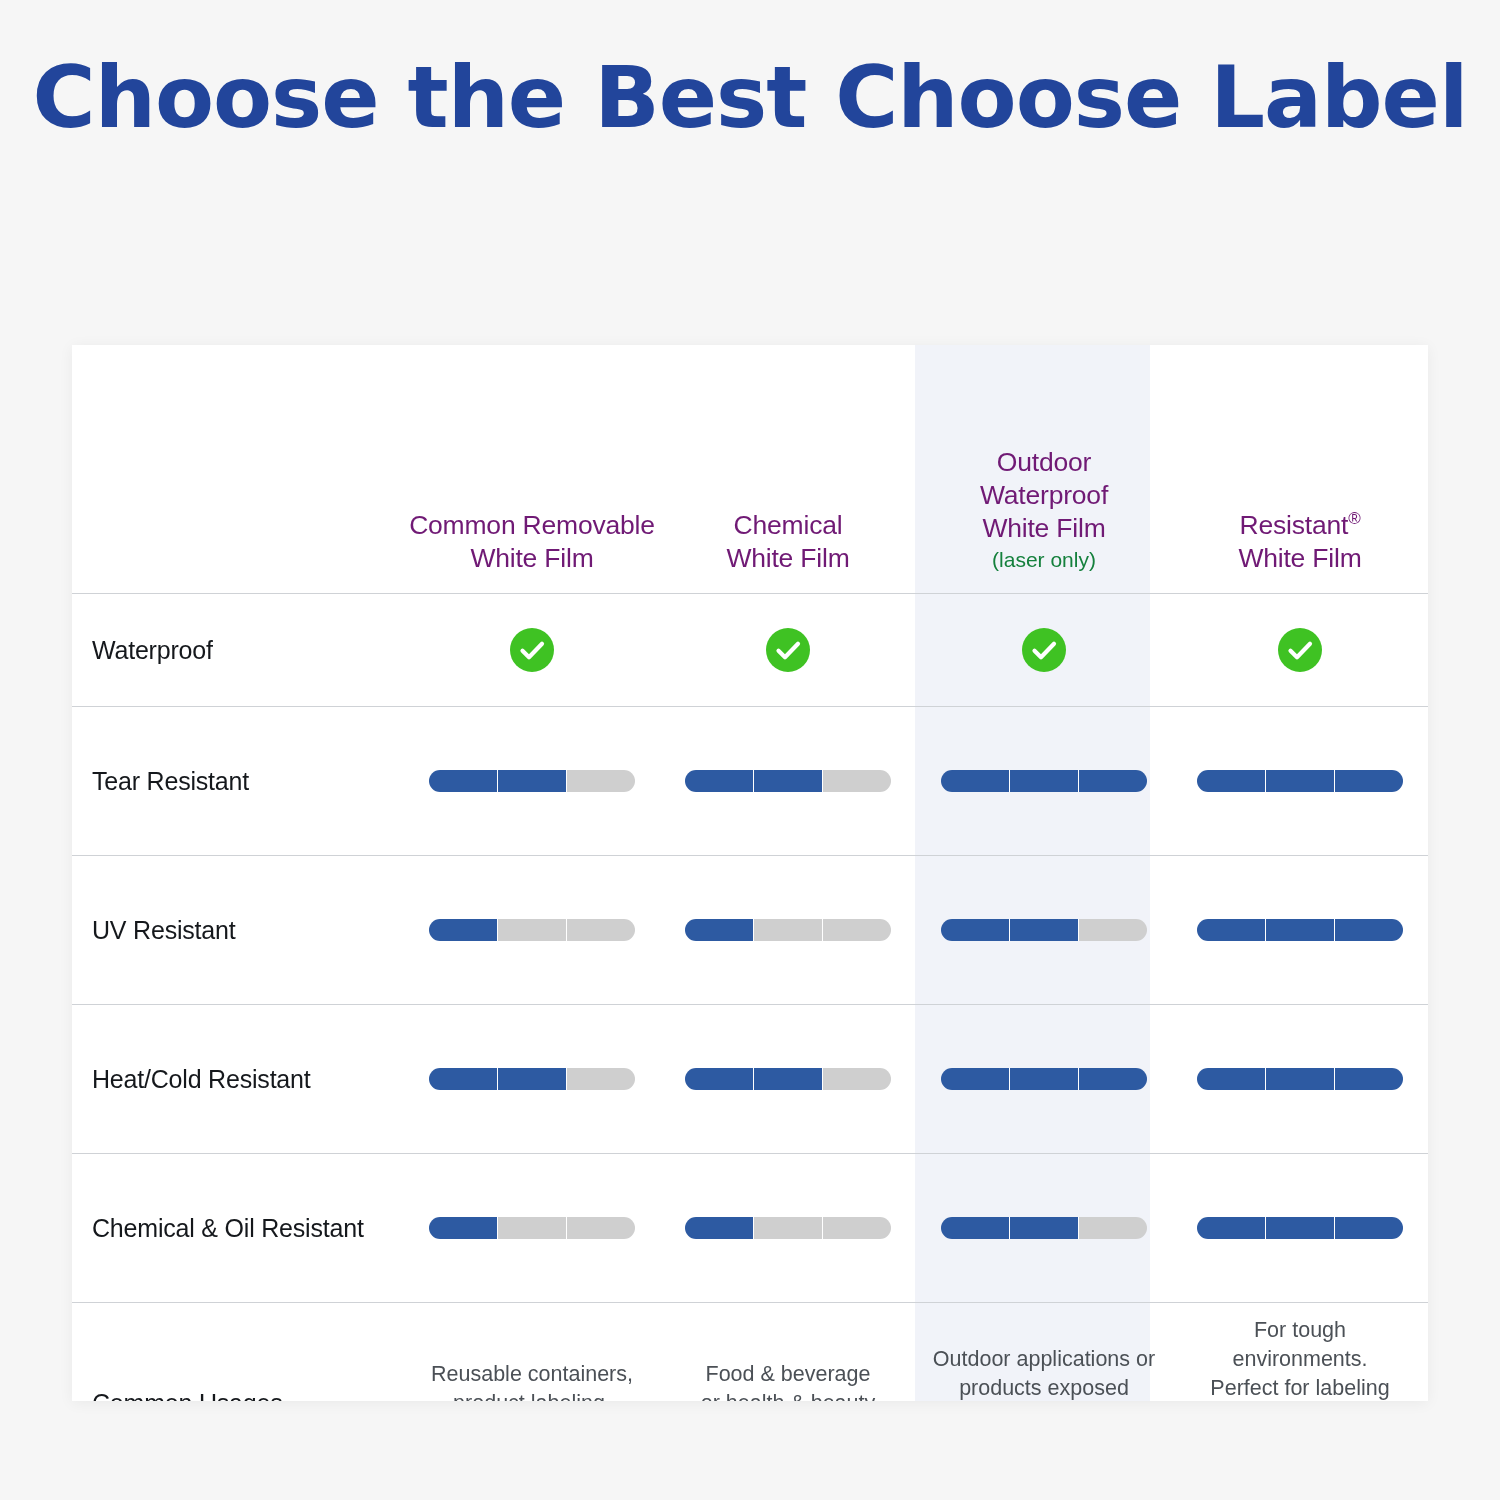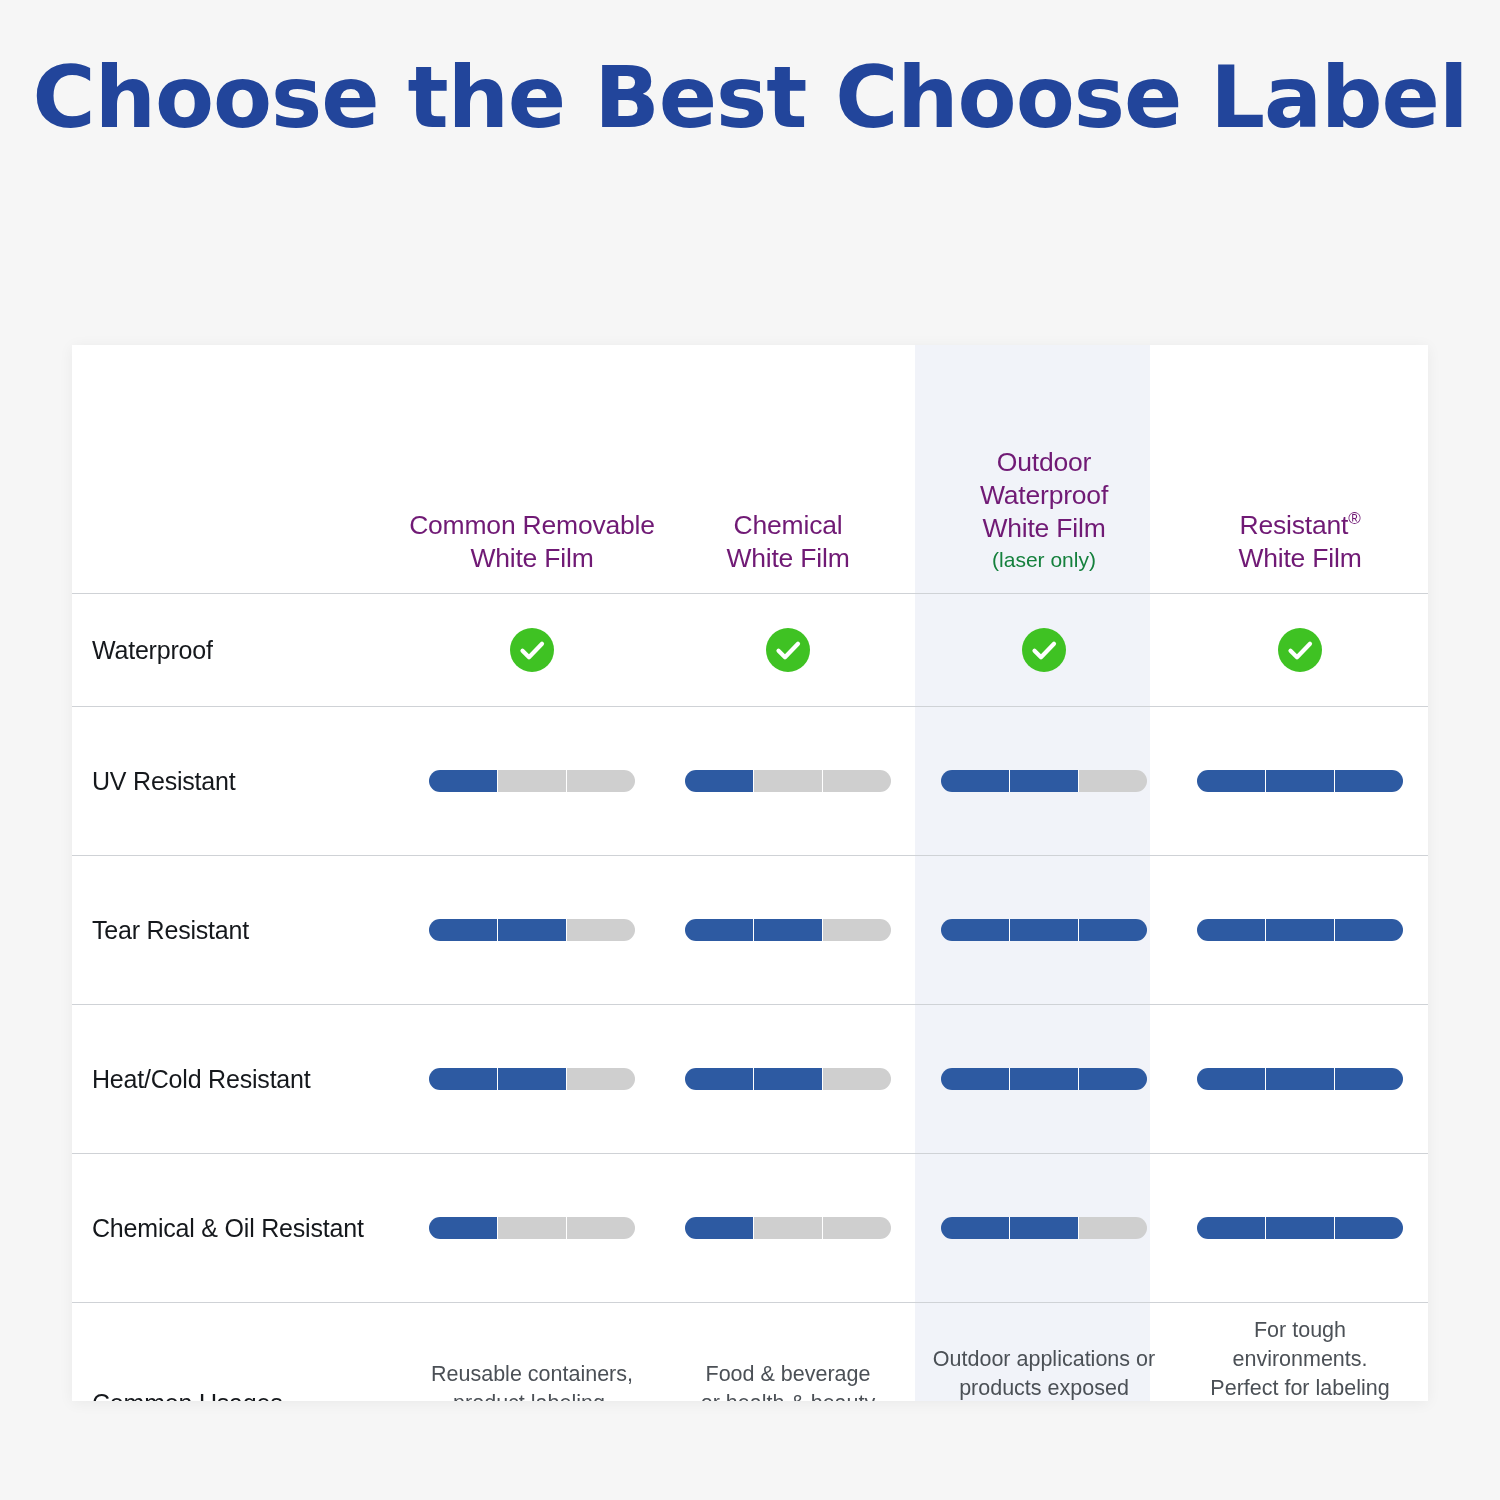--- a/index.html
+++ b/index.html
@@ -226,59 +226,59 @@
                 </svg></span></td>
         <td class="cell-center"><span class="check"><svg width="44" height="44" viewBox="0 0 44 44">
                   <path d="M12.5 22.8 L19 29.2 L32 15.8" fill="none" stroke="#ffffff" stroke-width="4.2" stroke-linecap="round" stroke-linejoin="round"></path>
                 </svg></span></td>
         <td class="cell-center"><span class="check"><svg width="44" height="44" viewBox="0 0 44 44">
                   <path d="M12.5 22.8 L19 29.2 L32 15.8" fill="none" stroke="#ffffff" stroke-width="4.2" stroke-linecap="round" stroke-linejoin="round"></path>
                 </svg></span></td>
       </tr>
 
       <tr class="feat-row tall">
+        <td class="row-label">Tear Resistant</td>
+        <td class="cell-center"><span class="bar">
+                <span class="seg on"></span>
+                <span class="seg on"></span>
+                <span class="seg"></span>
+              </span></td>
+        <td class="cell-center"><span class="bar">
+                <span class="seg on"></span>
+                <span class="seg on"></span>
+                <span class="seg"></span>
+              </span></td>
+        <td class="cell-center"><span class="bar">
+                <span class="seg on"></span>
+                <span class="seg on"></span>
+                <span class="seg on"></span>
+              </span></td>
+        <td class="cell-center"><span class="bar">
+                <span class="seg on"></span>
+                <span class="seg on"></span>
+                <span class="seg on"></span>
+              </span></td>
+      </tr>
+
+      <tr class="feat-row tall">
         <td class="row-label">UV Resistant</td>
         <td class="cell-center"><span class="bar">
                 <span class="seg on"></span>
                 <span class="seg"></span>
                 <span class="seg"></span>
               </span></td>
         <td class="cell-center"><span class="bar">
                 <span class="seg on"></span>
                 <span class="seg"></span>
                 <span class="seg"></span>
               </span></td>
         <td class="cell-center"><span class="bar">
                 <span class="seg on"></span>
                 <span class="seg on"></span>
                 <span class="seg"></span>
-              </span></td>
-        <td class="cell-center"><span class="bar">
-                <span class="seg on"></span>
-                <span class="seg on"></span>
-                <span class="seg on"></span>
-              </span></td>
-      </tr>
-
-      <tr class="feat-row tall">
-        <td class="row-label">Tear Resistant</td>
-        <td class="cell-center"><span class="bar">
-                <span class="seg on"></span>
-                <span class="seg on"></span>
-                <span class="seg"></span>
-              </span></td>
-        <td class="cell-center"><span class="bar">
-                <span class="seg on"></span>
-                <span class="seg on"></span>
-                <span class="seg"></span>
-              </span></td>
-        <td class="cell-center"><span class="bar">
-                <span class="seg on"></span>
-                <span class="seg on"></span>
-                <span class="seg on"></span>
               </span></td>
         <td class="cell-center"><span class="bar">
                 <span class="seg on"></span>
                 <span class="seg on"></span>
                 <span class="seg on"></span>
               </span></td>
       </tr>
 
       <tr class="feat-row tall">
         <td class="row-label">Heat/Cold Resistant</td>

